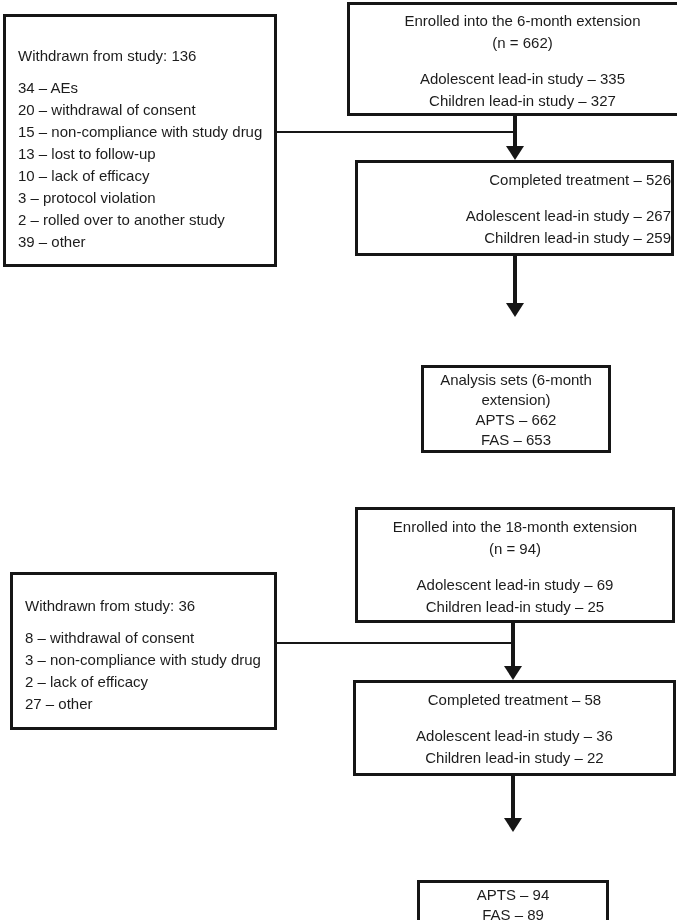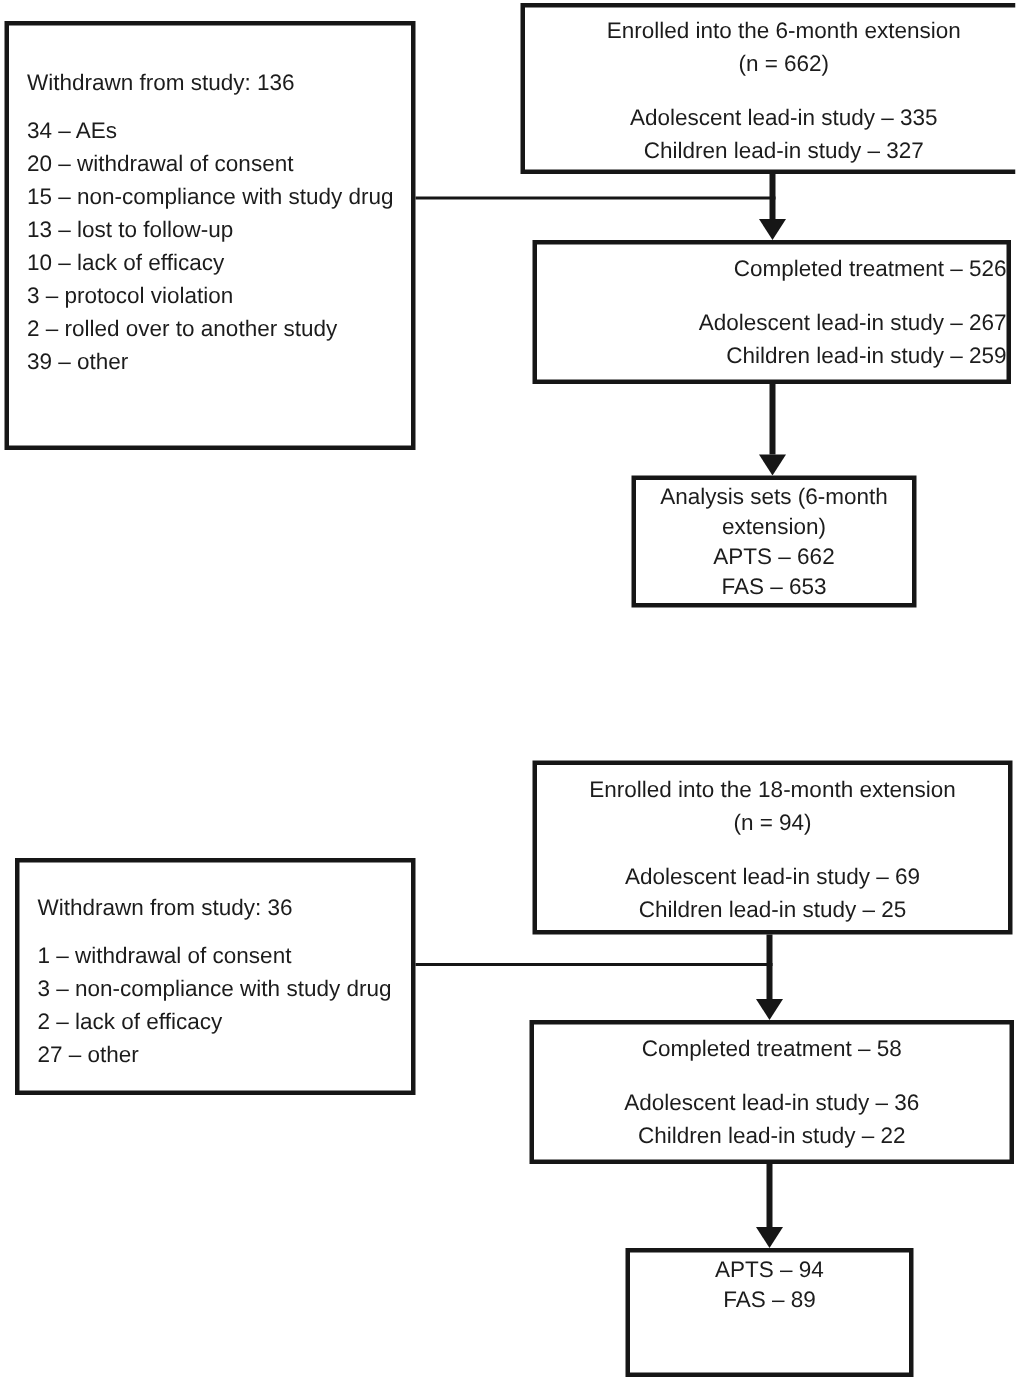--- a/index.html
+++ b/index.html
@@ -36,38 +36,38 @@
   .arrowhead {
     position: absolute;
     width: 0;
     height: 0;
     border-left: 9px solid transparent;
     border-right: 9px solid transparent;
     border-top: 14px solid #161616;
   }
   .gap14 { height: 14px; }
   .withdrawn-title { margin-bottom: 10px; }
-  .analysis { line-height: 20px; }
+  .analysis { line-height: 20px; margin-top: 48px; }
 </style>
 </head>
 <body>
 
 <div id="figure">
 
   <div>
 
     <div class="fbox center" style="left:347px; top:2px; width:351px; height:114px; padding-top:5px;">
       <div>Enrolled into the 6-month extension</div>
       <div>(n = 662)</div>
       <div class="gap14"></div>
       <div>Adolescent lead-in study – 335</div>
       <div>Children lead-in study – 327</div>
     </div>
 
-    <div class="fbox" style="left:3px; top:14px; width:274px; height:286px; padding:28px 8px 0 12px;">
+    <div class="fbox" style="left:3px; top:14px; width:274px; height:253px; padding:28px 8px 0 12px;">
       <div class="withdrawn-title">Withdrawn from study: 136</div>
       <div>34 – AEs</div>
       <div>20 – withdrawal of consent</div>
       <div>15 – non-compliance with study drug</div>
       <div>13 – lost to follow-up</div>
       <div>10 – lack of efficacy</div>
       <div>3 – protocol violation</div>
       <div>2 – rolled over to another study</div>
       <div>39 – other</div>
     </div>
@@ -99,21 +99,21 @@
     <div class="fbox center" style="left:355px; top:507px; width:320px; height:116px; padding-top:6px;">
       <div>Enrolled into the 18-month extension</div>
       <div>(n = 94)</div>
       <div class="gap14"></div>
       <div>Adolescent lead-in study – 69</div>
       <div>Children lead-in study – 25</div>
     </div>
 
     <div class="fbox" style="left:10px; top:572px; width:267px; height:158px; padding:20px 8px 0 12px;">
       <div class="withdrawn-title">Withdrawn from study: 36</div>
-      <div>1 – withdrawal of consent</div>
+      <div>8 – withdrawal of consent</div>
       <div>3 – non-compliance with study drug</div>
       <div>2 – lack of efficacy</div>
       <div>27 – other</div>
     </div>
 
     <div class="stem" style="left:511px; top:623px; height:43px;"></div>
     <div class="arrowhead" style="left:504px; top:666px;"></div>
 
     <div class="hline" style="left:277px; top:642px; width:238px;"></div>
 

